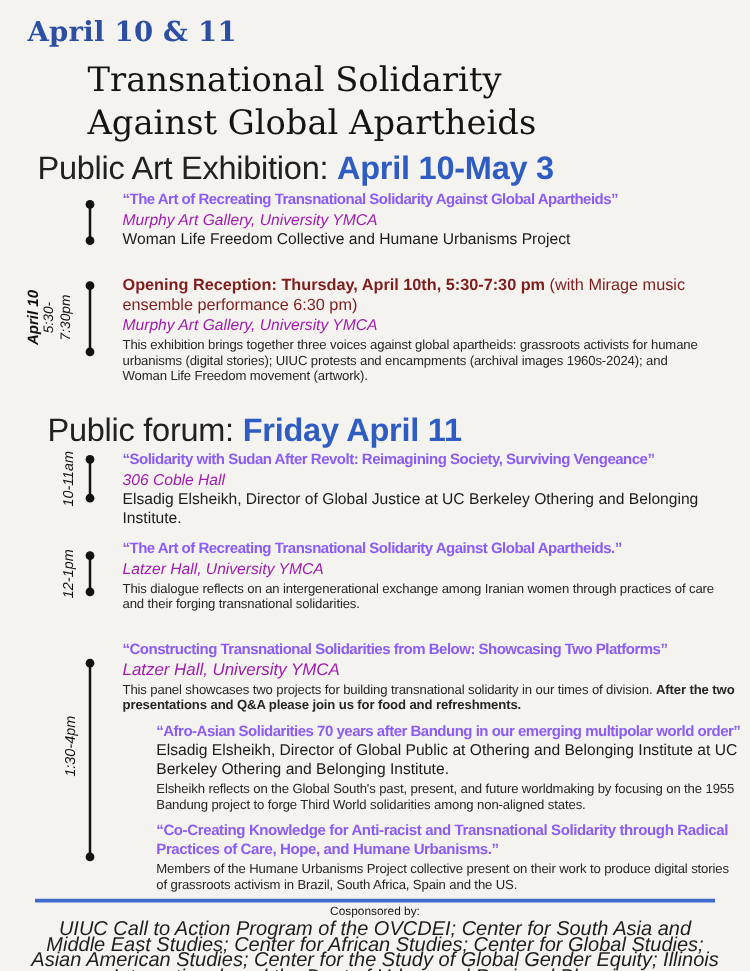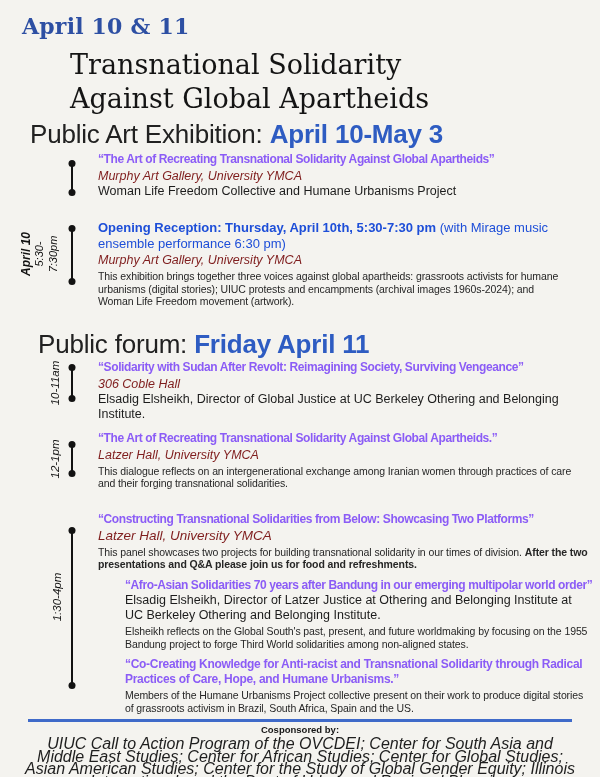--- a/index.html
+++ b/index.html
@@ -63,36 +63,36 @@
   .ev-ex1 { top: 152px; width: 478px; }
   .ev-ex2 { top: 220px; width: 466px; }
   .ev-f1 { top: 360px; width: 480px; }
   .ev-f2 { top: 431px; width: 484px; }
   .ev-f3 { top: 512px; width: 494px; }
 
   .ev-title {
     font-weight: 700; font-size: 12px; line-height: 15.5px;
     letter-spacing: -0.4px; white-space: nowrap; color: #8b5cf6;
   }
-  .ev-line { font-size: 13px; line-height: 16px; color: #1d4ed8; }
+  .ev-line { font-size: 13px; line-height: 16px; color: #7f1d1d; }
   .ev-line .b { font-weight: 700; }
-  .ev-venue { font-style: italic; font-size: 12.5px; line-height: 16px; color: #7f1d1d; }
+  .ev-venue { font-style: italic; font-size: 12.5px; line-height: 16px; color: #a21caf; }
   .ev-venue.lg { font-size: 13.5px; }
   .ev-text { font-size: 12.5px; line-height: 15px; color: #1c1c1c; }
   .ev-desc { font-size: 10.5px; line-height: 12.5px; color: #262626; margin-top: 2px; letter-spacing: -0.1px; }
   .ev-desc .b { font-weight: 700; }
 
   .sub-event { margin-left: 27px; margin-top: 7px; }
   .sub-event .ev-title.wrap2 { white-space: normal; line-height: 15px; letter-spacing: -0.3px; }
 
   
   .footer-rule { position: absolute; left: 28px; top: 719px; width: 544px; height: 2.5px; background: #3f6ac9; }
   .footer-cosponsor {
     position: absolute; left: 0; top: 724px; width: 600px;
-    text-align: center; font-weight: 700; font-size: 9.5px; color: #161616;
+    text-align: center; font-weight: 400; font-size: 9.5px; color: #161616;
   }
   .footer-sponsors {
     position: absolute; left: 22px; top: 738px; width: 556px;
     text-align: center; font-style: italic; font-size: 16px;
     line-height: 12.5px; color: #1e1e1e;
   }
 </style>
 </head>
 <body>
 
@@ -142,21 +142,21 @@
 
   <div class="timeline tl-f3"></div>
   <div class="v-label lbl-f3">1:30-4pm</div>
   <div class="event ev-f3">
     <div class="ev-title">“Constructing Transnational Solidarities from Below: Showcasing Two Platforms”</div>
     <div class="ev-venue lg">Latzer Hall, University YMCA</div>
     <div class="ev-desc"><span>This panel showcases two projects for building transnational solidarity in our times of division. </span><span class="b">After the two presentations and Q&amp;A please join us for food and refreshments.</span></div>
 
     <div class="sub-event">
       <div class="ev-title">“Afro-Asian Solidarities 70 years after Bandung in our emerging multipolar world order”</div>
-      <div class="ev-text">Elsadig Elsheikh, Director of Latzer Justice at Othering and Belonging Institute at UC Berkeley Othering and Belonging Institute.</div>
+      <div class="ev-text">Elsadig Elsheikh, Director of Global Public at Othering and Belonging Institute at UC Berkeley Othering and Belonging Institute.</div>
       <div class="ev-desc">Elsheikh reflects on the Global South's past, present, and future worldmaking by focusing on the 1955 Bandung project to forge Third World solidarities among non-aligned states.</div>
     </div>
 
     <div class="sub-event">
       <div class="ev-title wrap2">“Co-Creating Knowledge for Anti-racist and Transnational Solidarity through Radical Practices of Care, Hope, and Humane Urbanisms.”</div>
       <div class="ev-desc">Members of the Humane Urbanisms Project collective present on their work to produce digital stories of grassroots activism in Brazil, South Africa, Spain and the US.</div>
     </div>
   </div>
 
   <div class="footer-rule"></div>

